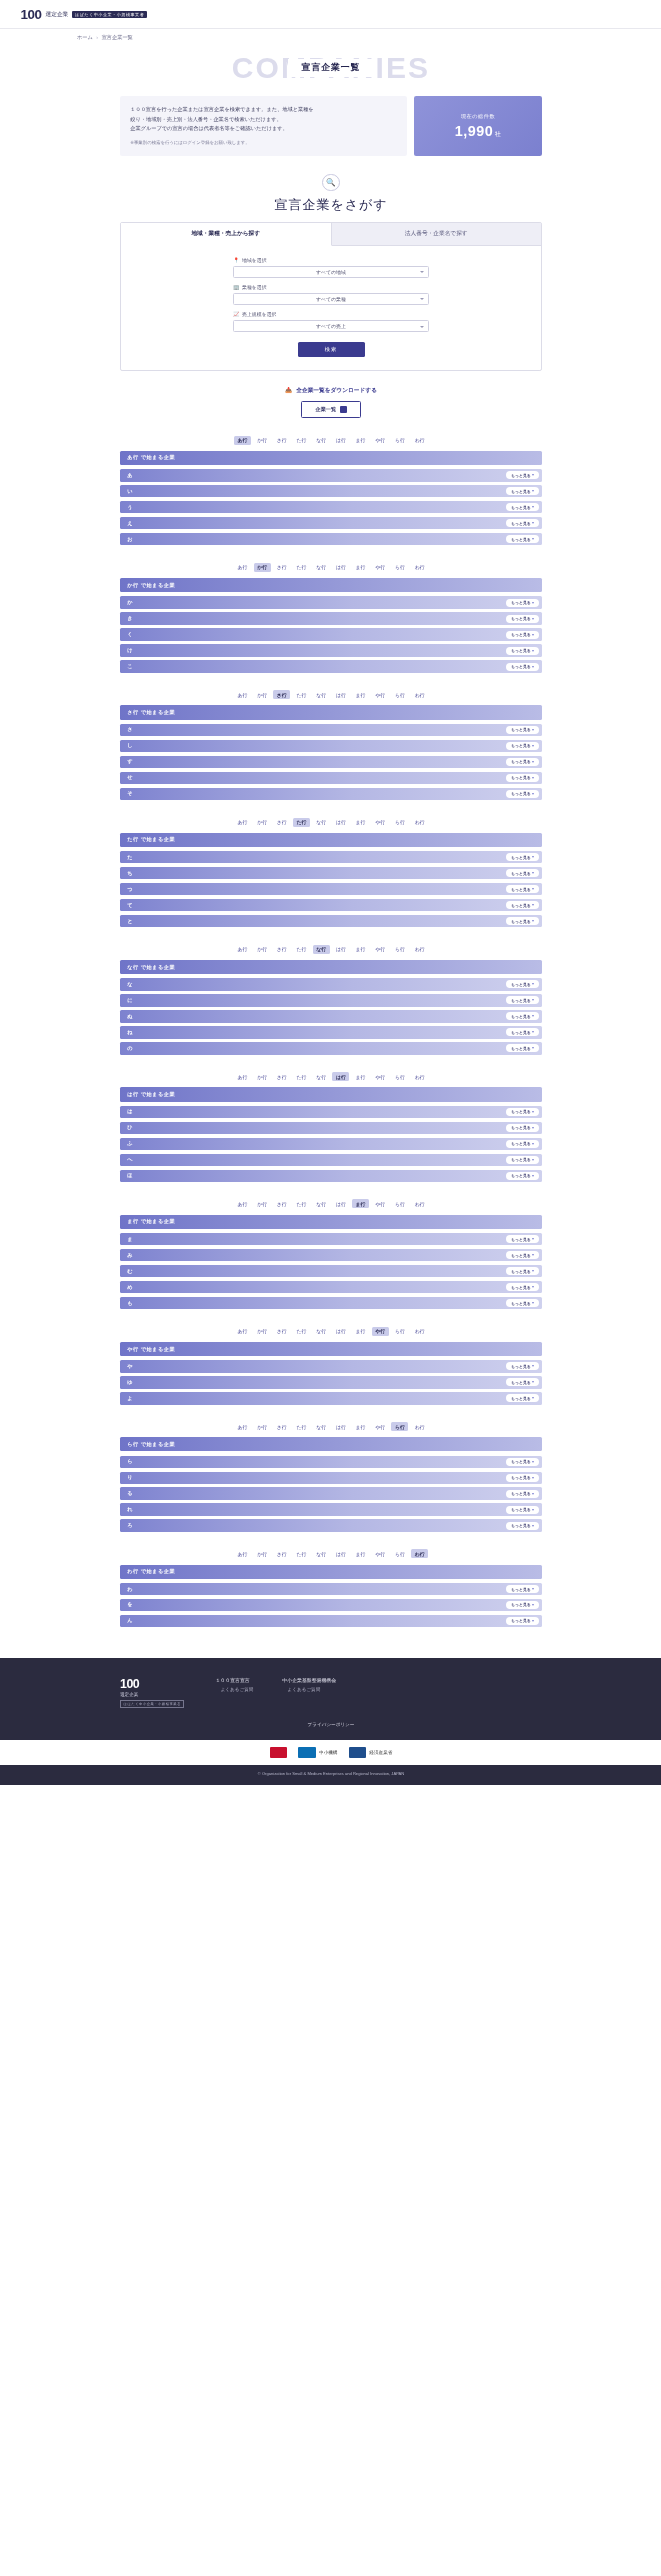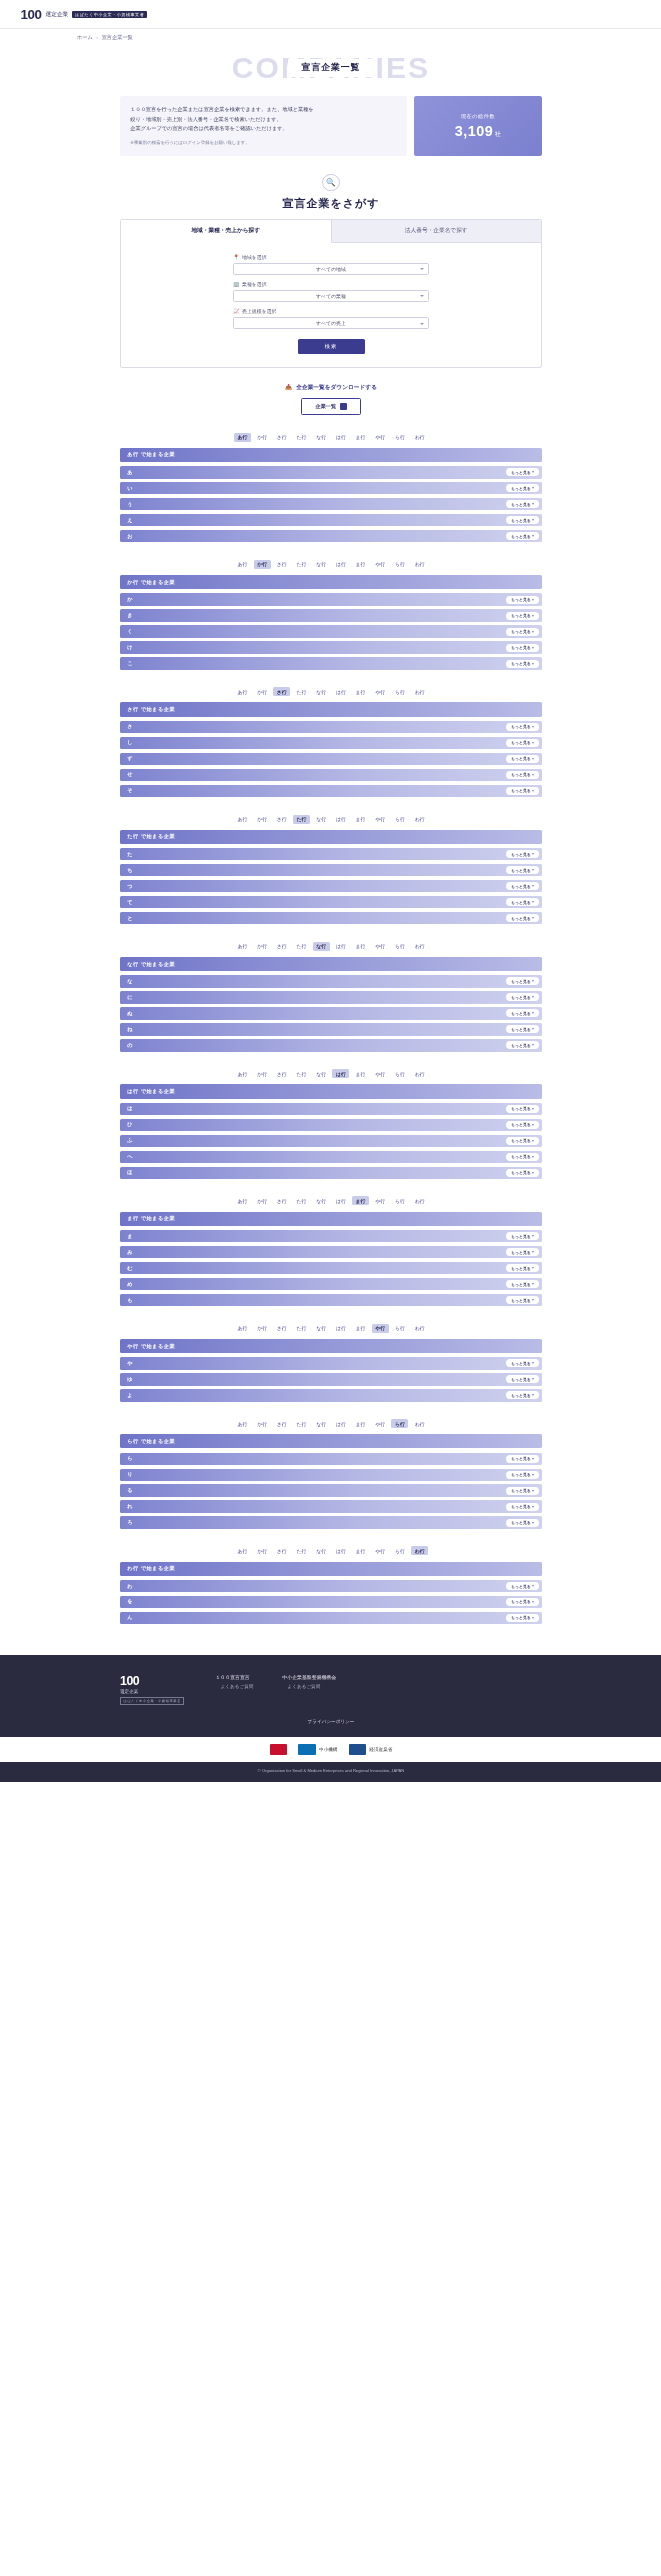--- a/index.html
+++ b/index.html
@@ -89,21 +89,21 @@
   .search-heading {
     text-align: center; margin-top: 17.5px;
   }
   .search-icon-circle {
     width: 17.5px; height: 17.5px; border-radius: 50%;
     border: 0.5px solid #c9c9e0; margin: 0 auto 5.2px;
     display: flex; align-items: center; justify-content: center;
     color: #8a8fd6; font-size: 7.7px;
   }
   .search-heading h2 {
-    font-size: 11px; font-weight: bold; color: #24244e; letter-spacing: 1px;
+    font-size: 13px; font-weight: normal; color: #24244e; letter-spacing: 1px;
   }
 
   .search-panel {
     width: 422px; margin: 8.2px auto 0;
     border: 0.5px solid #dcdce8; border-radius: 2.1px;
     background: #fff;
   }
   .tabs { display: flex; }
   .tab {
     flex: 1; text-align: center; padding: 6.7px 0;
@@ -279,21 +279,21 @@
 <div class="intro-wrap">
   <div class="intro-text">
     <div>１００宣言を行った企業または宣言企業を検索できます。また、地域と業種を</div>
     <div>絞り・地域別・売上別・法人番号・企業名で検索いただけます。</div>
     <div>企業グループでの宣言の場合は代表者名等をご確認いただけます。</div>
     <div class="intro-note">※事業別の検索を行うにはログイン登録をお願い致します。</div>
   </div>
   <div class="count-box">
     <div class="count-label">現在の総件数</div>
     <div class="count-value">
-      <span>3,109</span><span class="unit">社</span>
+      <span>1,990</span><span class="unit">社</span>
     </div>
   </div>
 </div>
 
 <div class="search-heading">
   <div class="search-icon-circle">🔍</div>
   <h2>宣言企業をさがす</h2>
 </div>
 
 <div class="search-panel">

